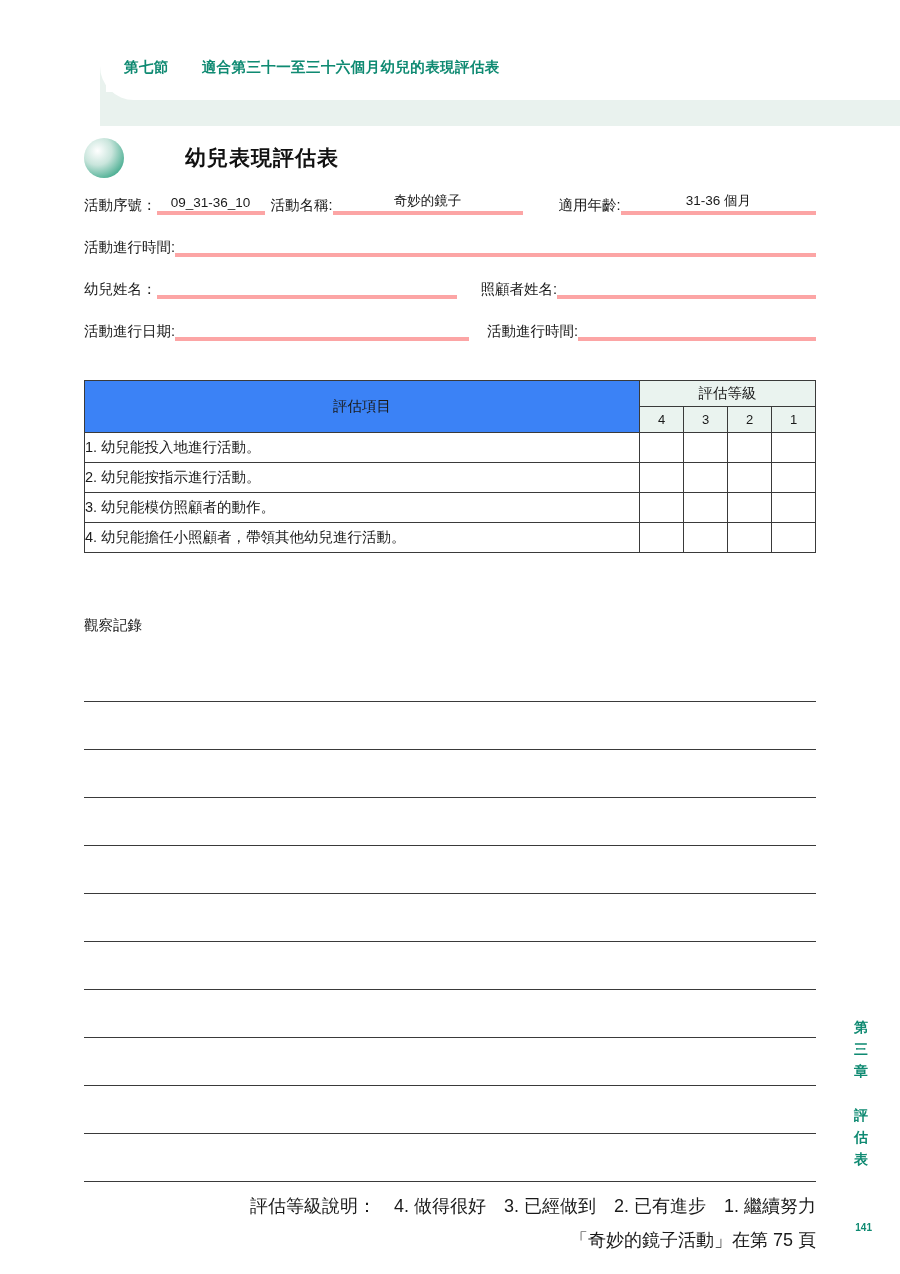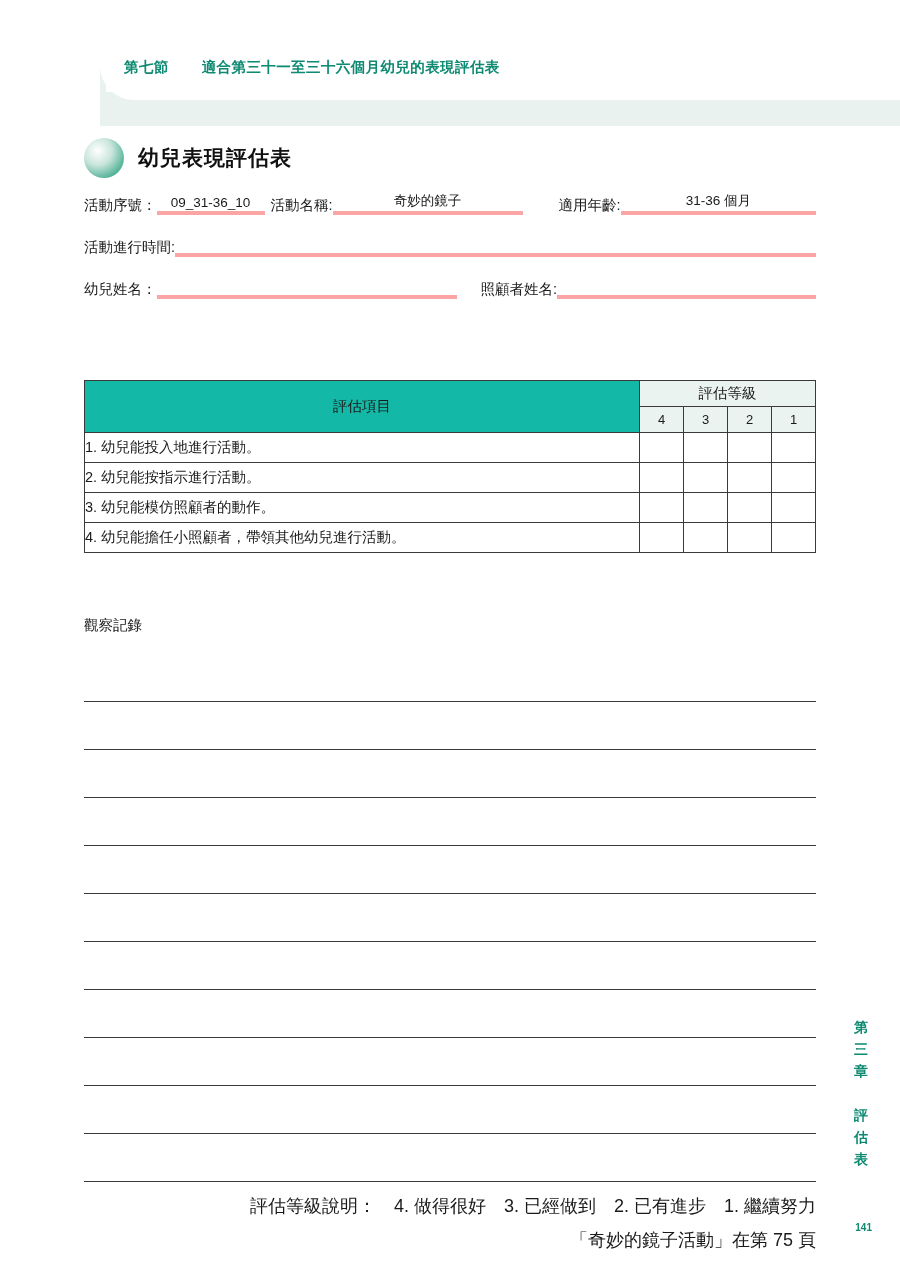--- a/index.html
+++ b/index.html
@@ -57,20 +57,21 @@
     left: 0; top: 126px;
     width: 900px; height: 1148px;
     background: #ffffff;
   }
 
   .title-row {
     position: absolute;
     left: 84px; top: 12px;
     display: flex;
     align-items: center;
+    gap: 47px;
   }
   .title-bullet {
     width: 40px; height: 40px;
     border-radius: 50%;
     background: radial-gradient(circle at 34% 32%, #ffffff 0%, #c9e5dc 38%, #58b49a 74%, #2f9b7e 100%);
     margin-right: 14px;
     flex: none;
   }
   .title-text {
     font-size: 21px;
@@ -115,21 +116,21 @@
     left: 84px; top: 254px;
     width: 732px;
     border-collapse: collapse;
     font-size: 14px;
   }
   .tbl td, .tbl th {
     border: 1px solid #3a3a3a;
     padding: 0;
   }
   .th-item {
-    background: #14b8a6;
+    background: #3b82f6;
     height: 52px;
     text-align: center;
     font-weight: normal;
     font-size: 14.5px;
   }
   .th-grade {
     background: #eaf3ef;
     height: 26px;
     text-align: center;
     font-weight: normal;
@@ -248,20 +249,31 @@
       <span class="blank" style="width:300px">
         <span class="val"></span>
       </span>
       <span class="sp" style="width:24px"></span>
       <span class="lbl">照顧者姓名:</span>
       <span class="blank grow">
         <span class="val"></span>
       </span>
     </div>
 
+    <div class="f-row">
+      <span class="lbl">活動進行日期:</span>
+      <span class="blank" style="width:294px">
+        <span class="val"></span>
+      </span>
+      <span class="sp" style="width:18px"></span>
+      <span class="lbl">活動進行時間:</span>
+      <span class="blank grow">
+        <span class="val"></span>
+      </span>
+    </div>
 
   </div>
 
   <table class="tbl">
     <tbody>
       <tr>
         <th class="th-item" rowspan="2">評估項目</th>
         <th class="th-grade" colspan="4">評估等級</th>
       </tr>
       <tr>

